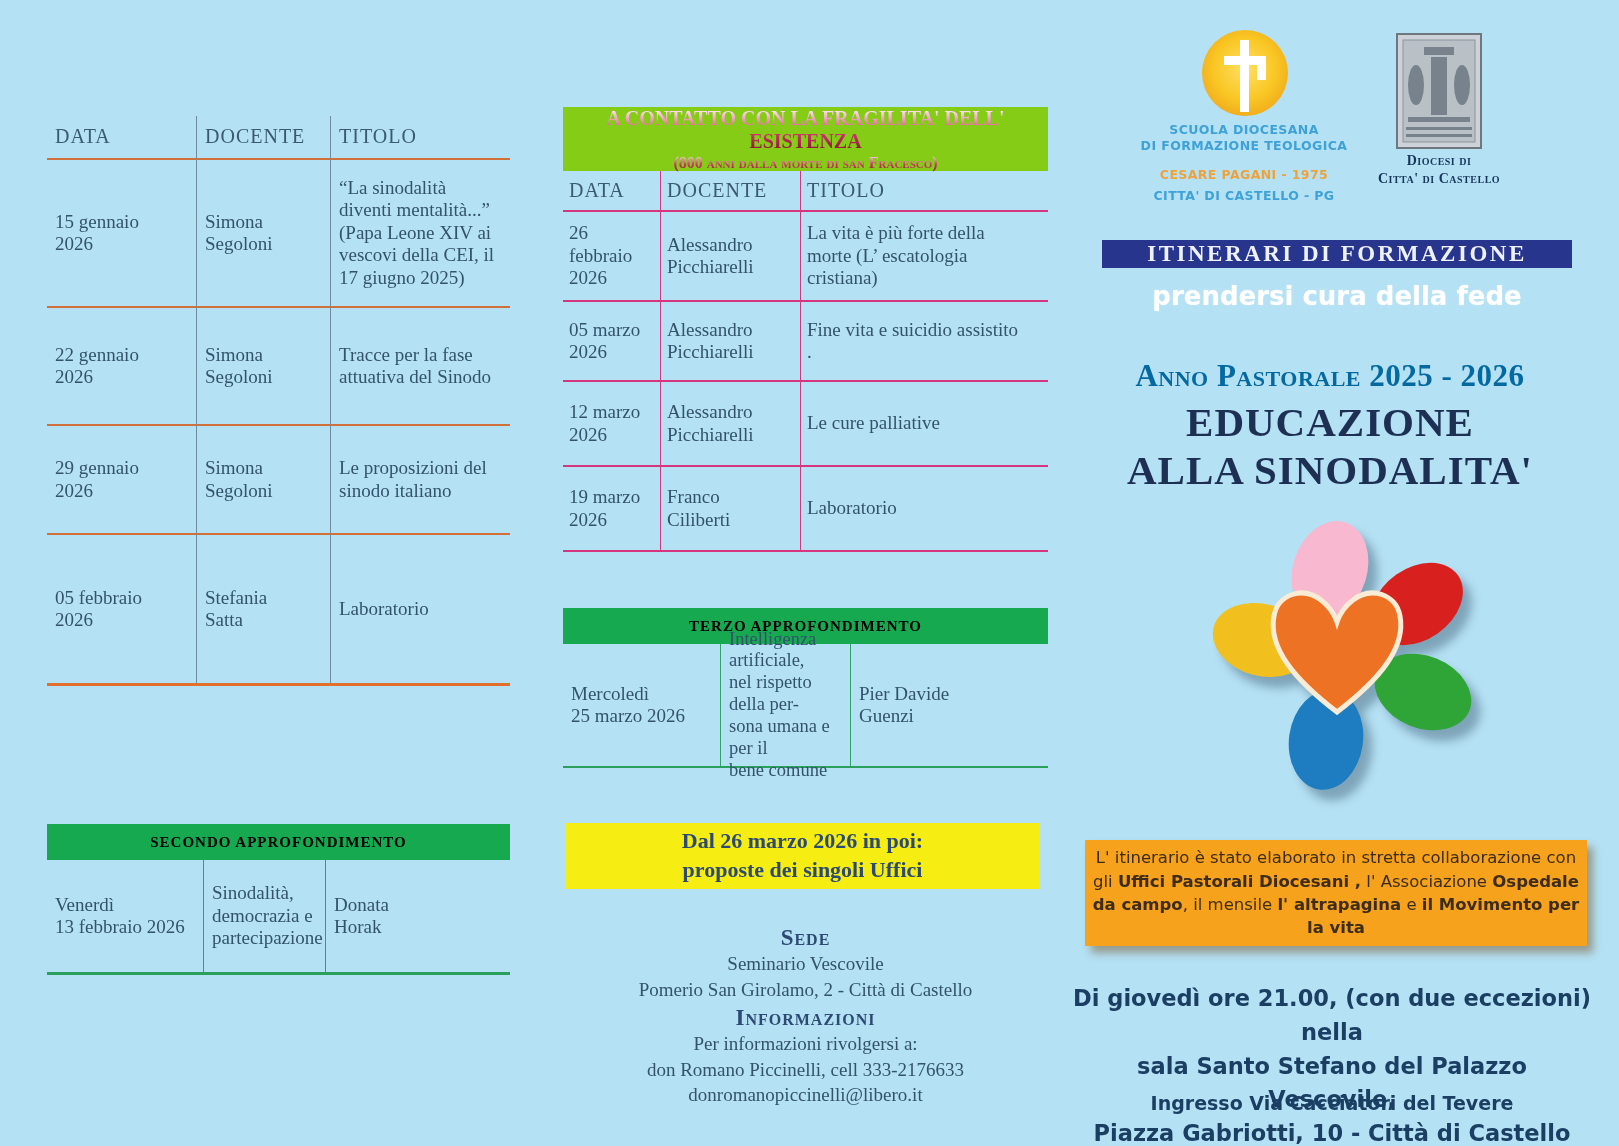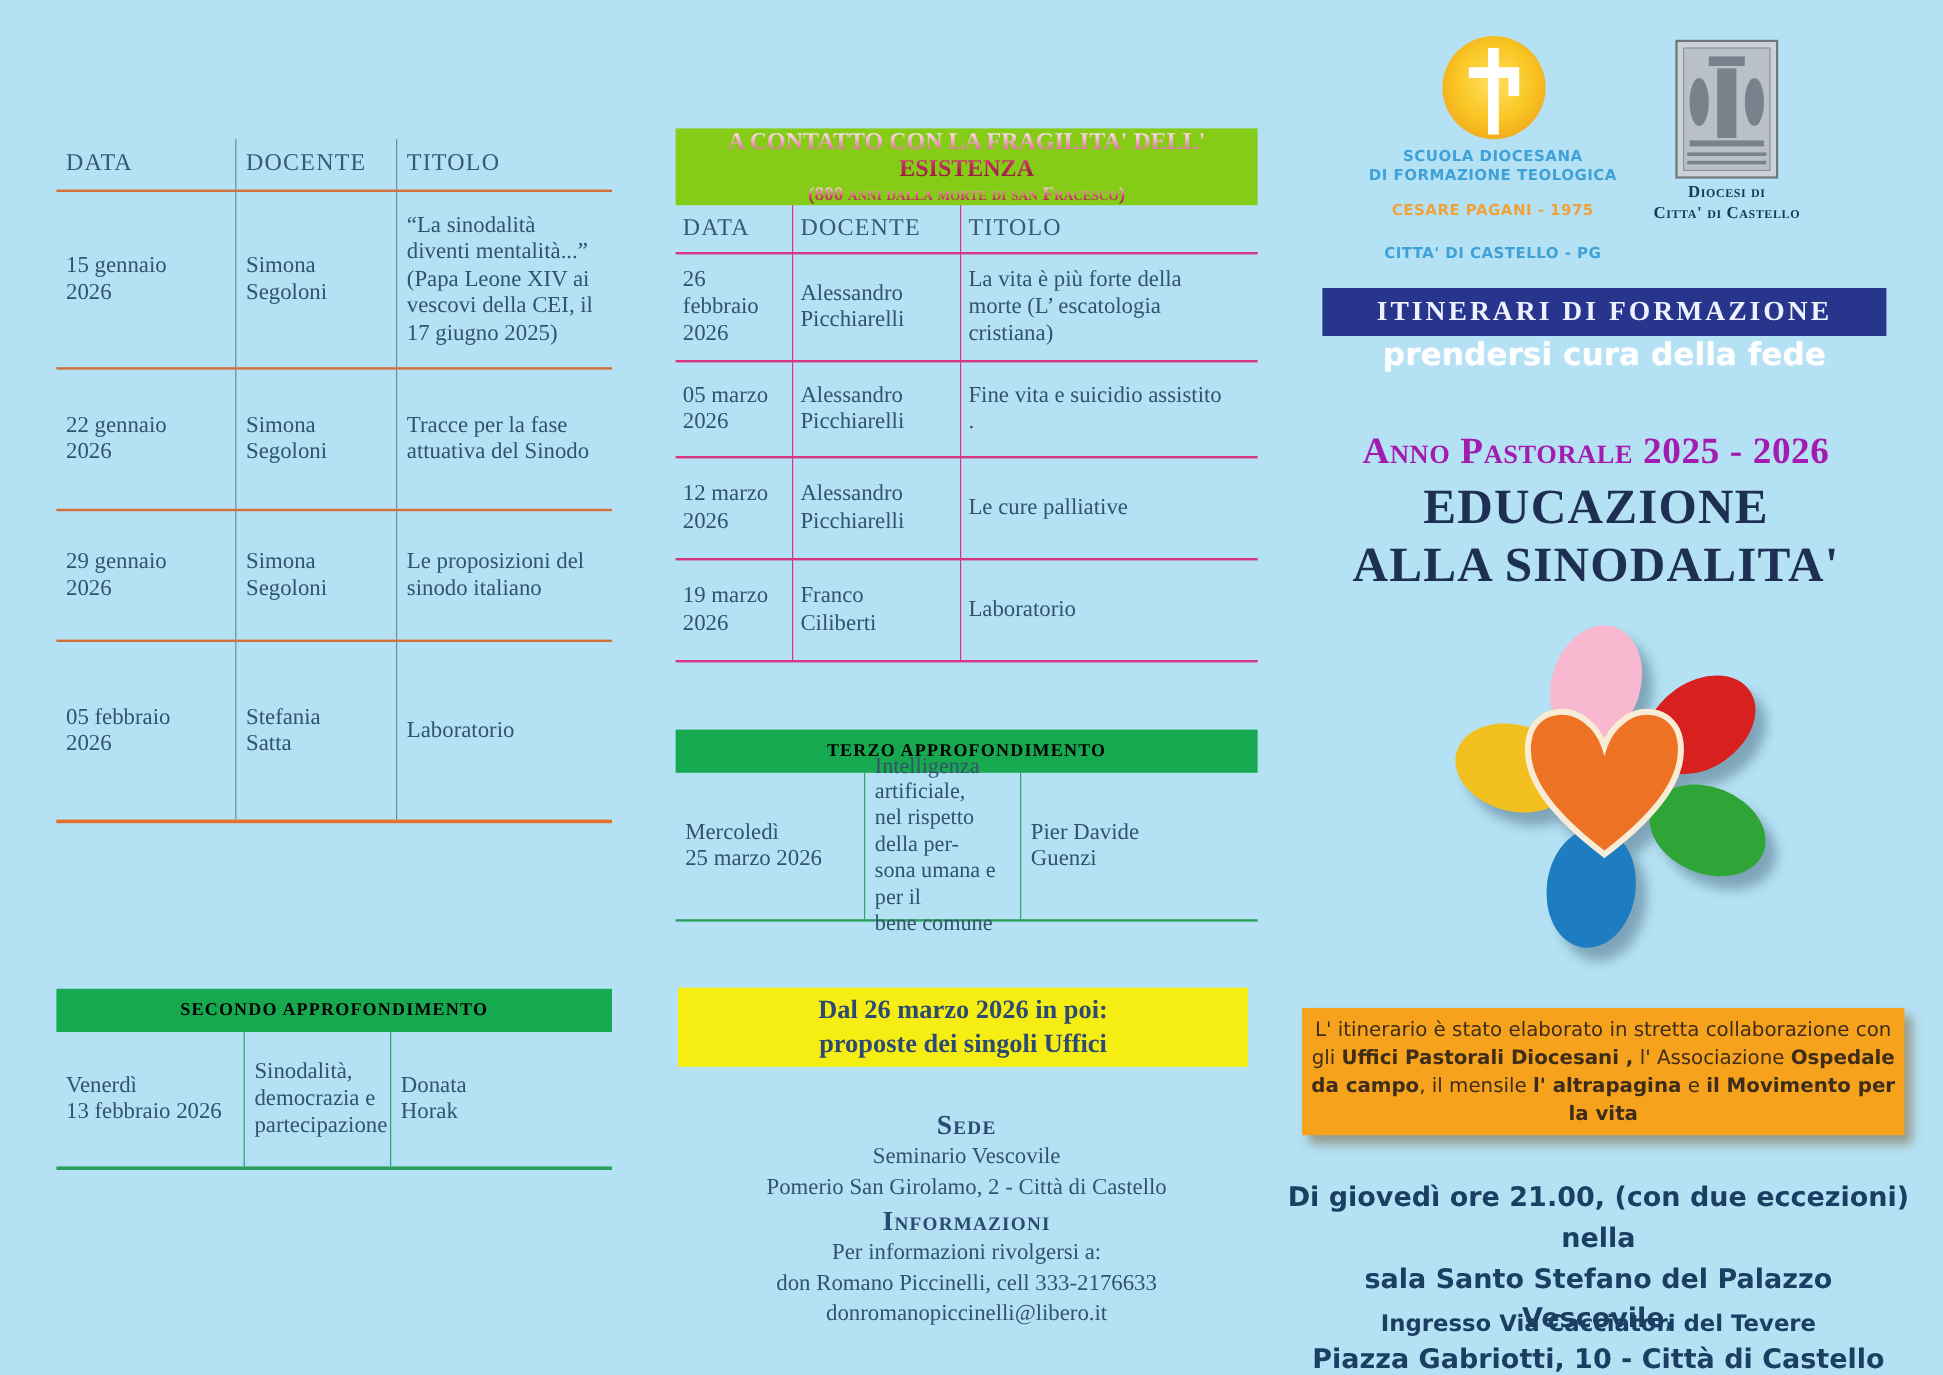--- a/index.html
+++ b/index.html
@@ -37,21 +37,21 @@
   .center-text{text-align:center}
   .sc{font-variant:small-caps}
   .sede-h{font-variant:small-caps;font-weight:bold;font-size:23px;color:#2c4a74;letter-spacing:1px}
   .sede-l{font-size:19px;color:#33536d;line-height:1.35;white-space:pre-line}
   .scuola-t{font-family:"DejaVu Sans",sans-serif;font-weight:bold;font-size:12.5px;line-height:1.3;text-align:center;letter-spacing:.4px}
   .blue-t{color:#3ea2d8}
   .orange-t{color:#efa23a}
   .diocesi-cap{font-variant:small-caps;font-weight:bold;font-size:14px;color:#17365c;text-align:center;line-height:1.3;letter-spacing:.5px}
   .hand{font-family:"DejaVu Sans",sans-serif;font-weight:bold}
   .banner-sub{color:#ffffff;font-size:26px;text-align:center;text-shadow:0 0 2px rgba(255,255,255,.4)}
-  .anno{font-variant:small-caps;font-weight:bold;font-size:31px;color:#a21caf;text-align:center;letter-spacing:.5px}
+  .anno{font-variant:small-caps;font-weight:bold;font-size:31px;color:#0369a1;text-align:center;letter-spacing:.5px}
   .big-title{font-weight:bold;font-size:41px;color:#1d3054;text-align:center;letter-spacing:1px}
   .collab-box{background:#f6a21d;display:flex;align-items:center;justify-content:center;box-shadow:6px 7px 8px rgba(110,70,20,.45)}
   .collab-text{font-family:"DejaVu Sans",sans-serif;font-size:16.5px;color:#3c2c18;text-align:center;line-height:1.42;white-space:pre-line}
   .footer-main{font-size:22.5px;color:#1b3e63;text-align:center;line-height:1.5;white-space:pre-line}
   .footer-small{font-size:19px;color:#1b3e63;text-align:center;margin-top:4px}
 </style>
 </head>
 <body style="background: rgb(181, 225, 244);">
 
 <section class="abs" style="left:47px;top:110px;width:463px">
@@ -262,21 +262,21 @@
       </radialGradient>
     </defs>
     <circle cx="47" cy="45" r="43" fill="url(#sun)"></circle>
     <path d="M42 12 H51 V28 H68 V52 H59 V37 H51 V84 H42 V37 H26 V28 H42 Z" fill="#ffffff"></path>
   </svg>
 </div>
 <div class="abs scuola-t" style="left:1120px;top:122px;width:248px">
   <div class="blue-t">SCUOLA DIOCESANA</div>
   <div class="blue-t">DI FORMAZIONE TEOLOGICA</div>
   <div class="orange-t" style="margin-top:12px">CESARE PAGANI - 1975</div>
-  <div class="blue-t" style="margin-top:20px">CITTA' DI CASTELLO - PG</div>
+  <div class="blue-t" style="margin-top:5px">CITTA' DI CASTELLO - PG</div>
 </div>
 
 <div class="abs" style="left:1396px;top:33px">
   <svg width="86" height="116" viewBox="0 0 86 116">
     <rect x="1" y="1" width="84" height="114" fill="#ccd2d7" stroke="#6f777e" stroke-width="2"></rect>
     <rect x="7" y="7" width="72" height="102" fill="#b9c0c6" stroke="#8b949b" stroke-width="1"></rect>
     <g fill="#4e5a66" opacity="0.6">
       <rect x="35" y="24" width="16" height="58"></rect>
       <rect x="28" y="14" width="30" height="8"></rect>
       <ellipse cx="20" cy="52" rx="8" ry="20"></ellipse>
@@ -285,21 +285,21 @@
       <rect x="10" y="94" width="66" height="3"></rect>
       <rect x="10" y="101" width="66" height="3"></rect>
     </g>
   </svg>
 </div>
 <div class="abs diocesi-cap" style="left:1346px;top:152px;width:186px">
   <div>Diocesi di</div>
   <div>Citta' di Castello</div>
 </div>
 
-<div class="abs banner navy-banner" style="left:1102px;top:240px;width:470px;height:40px">
+<div class="abs banner navy-banner" style="left:1102px;top:240px;width:470px;height:28px">
   <span class="t">ITINERARI DI FORMAZIONE</span>
 </div>
 <div class="abs hand banner-sub" style="left:1102px;top:281px;width:470px">prendersi cura della fede</div>
 
 <div class="abs anno" style="left:1080px;top:358px;width:500px">Anno Pastorale 2025 - 2026</div>
 <div class="abs big-title" style="left:1080px;top:398px;width:500px">EDUCAZIONE</div>
 <div class="abs big-title" style="left:1080px;top:446px;width:500px">ALLA SINODALITA'</div>
 
 <div class="abs" style="left:1140px;top:498px">
   <svg width="400" height="340" viewBox="0 0 400 340" style="filter:drop-shadow(9px 11px 5px rgba(50,80,105,.42))">

